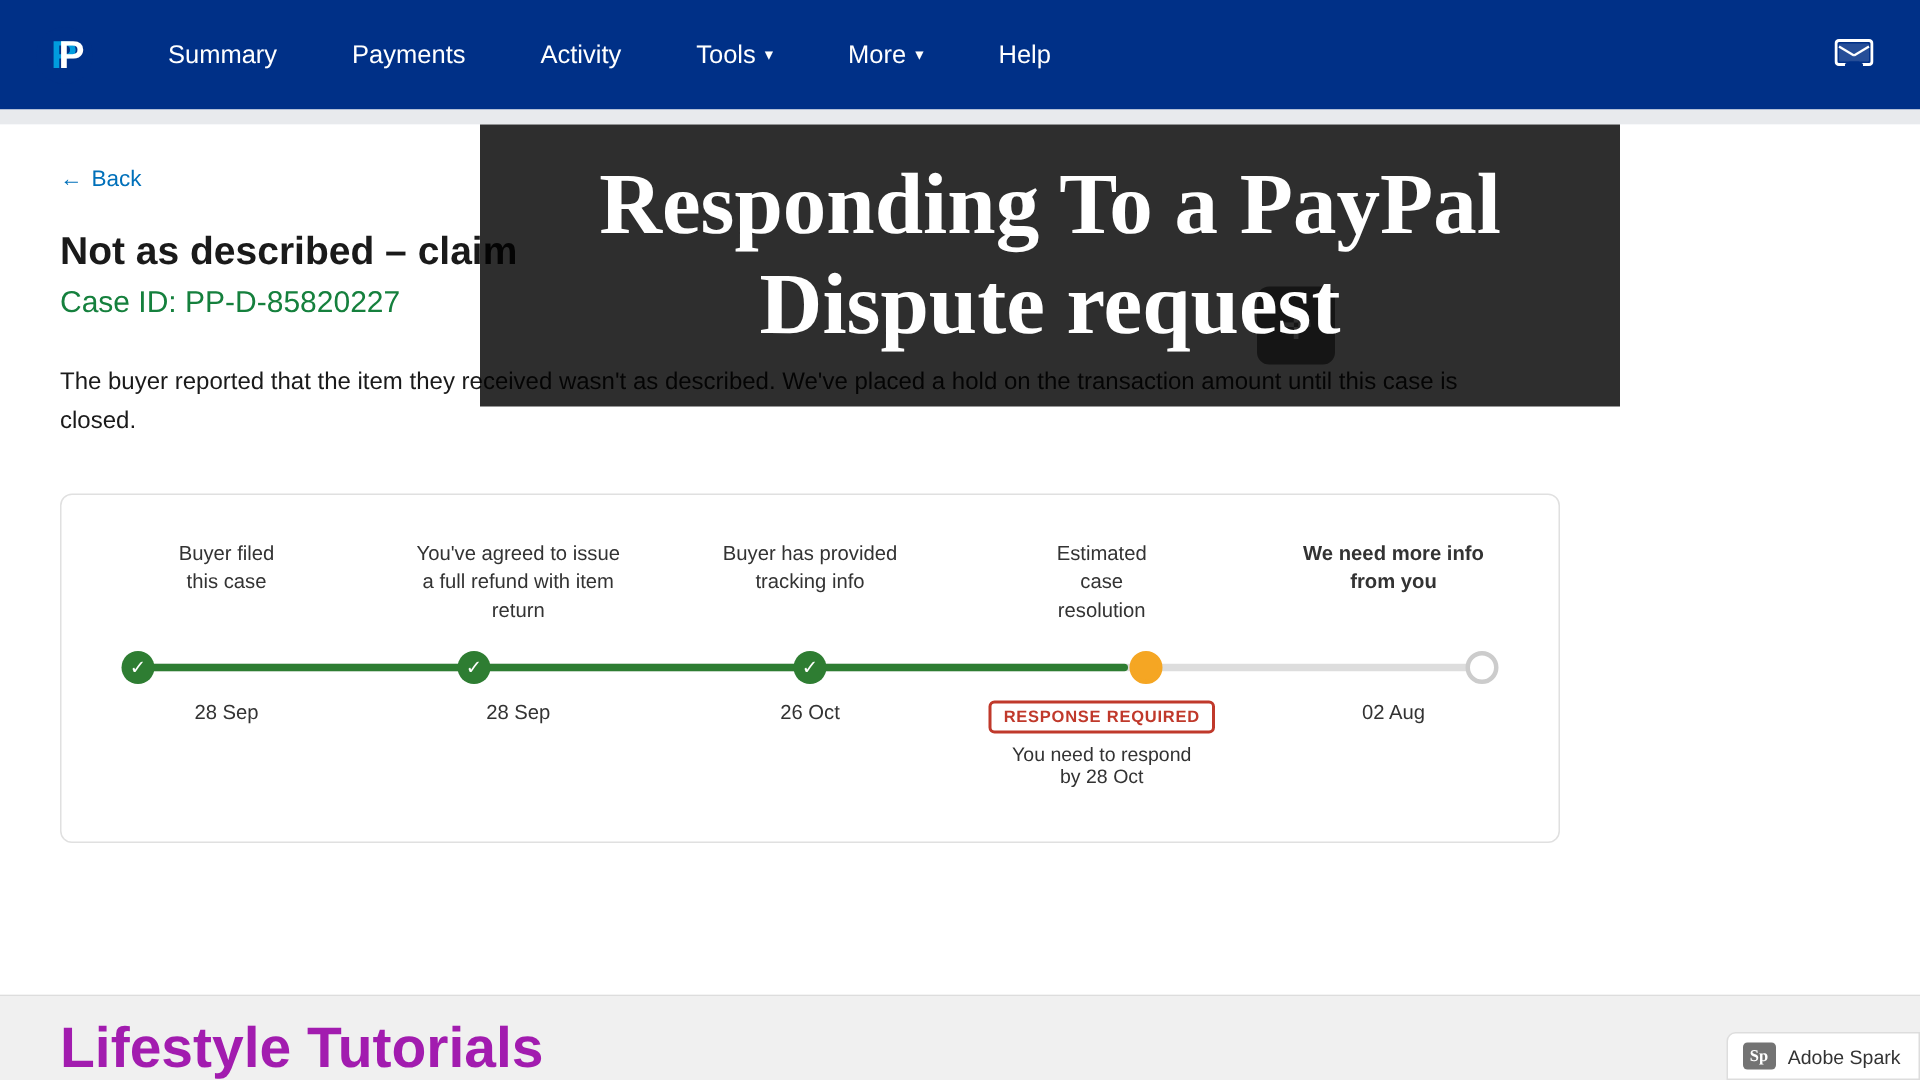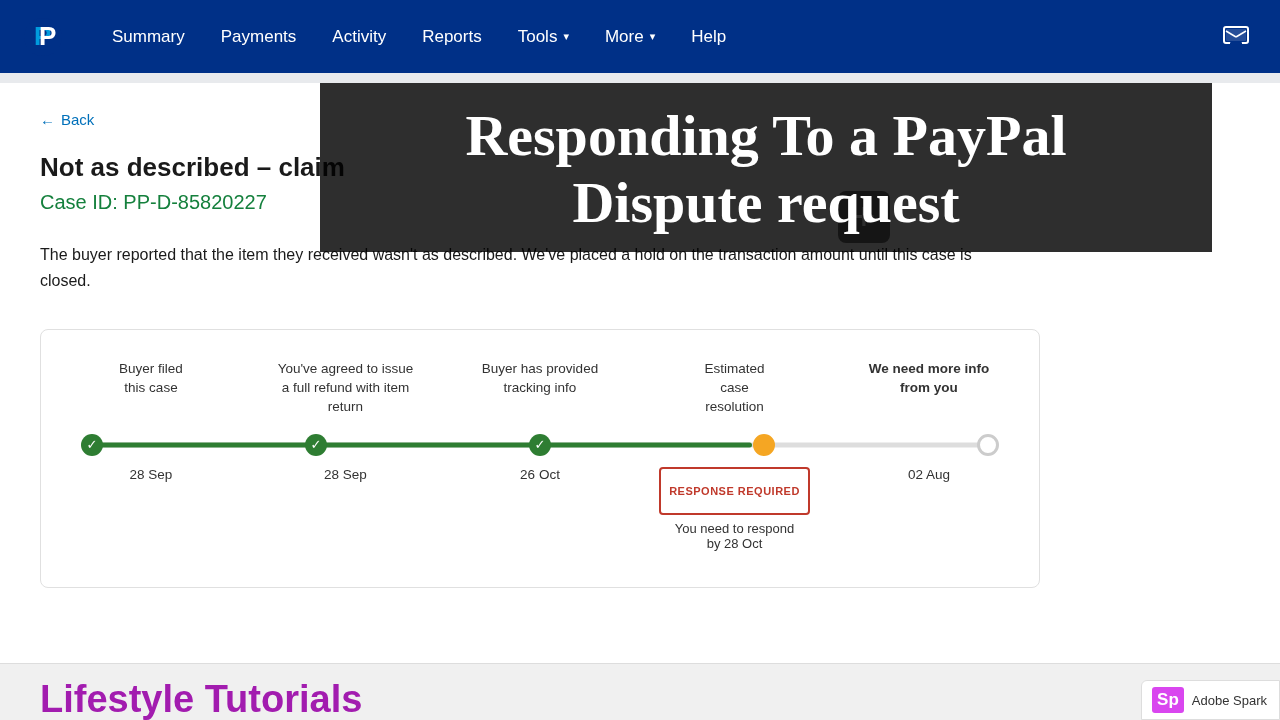--- a/index.html
+++ b/index.html
@@ -19,21 +19,21 @@
       display: flex;
       align-items: center;
     }
     .paypal-logo {
       width: 38px;
       height: 38px;
     }
     .nav-links {
       display: flex;
       align-items: center;
-      gap: 0;
+      gap: 14px;
       flex: 1;
     }
     .nav-item {
       color: #fff;
       font-size: 17px;
       font-weight: 400;
       padding: 0 18px;
       height: 73px;
       display: flex;
       align-items: center;
@@ -72,23 +72,23 @@
       background: #fff;
       padding: 28px 40px 28px 40px;
       position: relative;
     }
 
     
     .overlay-banner {
       position: absolute;
       top: 0;
       left: 320px;
-      width: 892px;
+      width: 760px;
       background: rgba(0,0,0,0.82);
-      padding: 20px 40px 16px 40px;
+      padding: 20px 40px 35px 40px;
       z-index: 10;
     }
     .overlay-text {
       color: #fff;
       font-size: 58px;
       font-weight: 900;
       line-height: 1.15;
       font-family: Georgia, 'Times New Roman', serif;
       text-align: center;
     }
@@ -247,21 +247,21 @@
       display: flex;
       flex-direction: column;
       align-items: center;
       gap: 6px;
     }
     .response-badge {
       border: 2px solid #c0392b;
       color: #c0392b;
       font-size: 11px;
       font-weight: 700;
-      padding: 16px 8px;
+      padding: 3px 8px;
       border-radius: 4px;
       letter-spacing: 0.5px;
       white-space: nowrap;
     }
     .respond-by {
       font-size: 13px;
       color: #333;
       text-align: center;
     }
 
@@ -289,45 +289,45 @@
       border-top-left-radius: 6px;
       padding: 6px 12px 6px 10px;
       display: flex;
       align-items: center;
       gap: 8px;
       font-size: 13px;
       color: #333;
       border: 1px solid #ddd;
     }
     .adobe-sp {
-      background: #d946ef;
-      color: #fff;
-      font-size: 17px;
+      background: #737373;
+      color: #fff;
+      font-size: 11px;
       font-weight: 700;
       padding: 3px 5px;
       border-radius: 3px;
+      font-family: Liberation Serif, serif;
     }
   </style>
 </head>
 <body>
 
 <nav class="navbar">
   <div class="navbar-logo">
 
     <svg class="paypal-logo" viewBox="0 0 38 38">
       <circle cx="19" cy="19" r="19" fill="#003087"></circle>
       <text x="10" y="27" font-size="26" font-weight="900" fill="#009cde" font-family="Arial, sans-serif">P</text>
       <text x="15" y="27" font-size="26" font-weight="900" fill="#fff" font-family="Arial, sans-serif">P</text>
     </svg>
   </div>
   <div class="nav-links">
     <a class="nav-item">Summary</a>
     <a class="nav-item">Payments</a>
     <a class="nav-item">Activity</a>
-    <a class="nav-item">Reports</a>
     <a class="nav-item">
       <span>Tools</span>
       <span class="nav-chevron">▾</span>
     </a>
     <a class="nav-item">
       <span>More</span>
       <span class="nav-chevron">▾</span>
     </a>
     <a class="nav-item">Help</a>
   </div>

